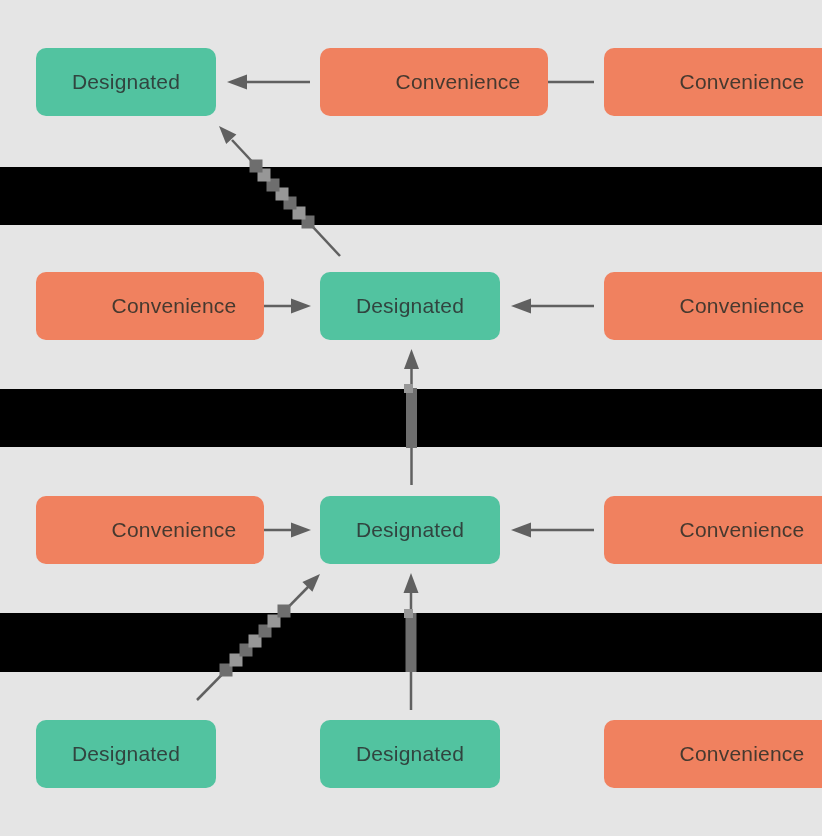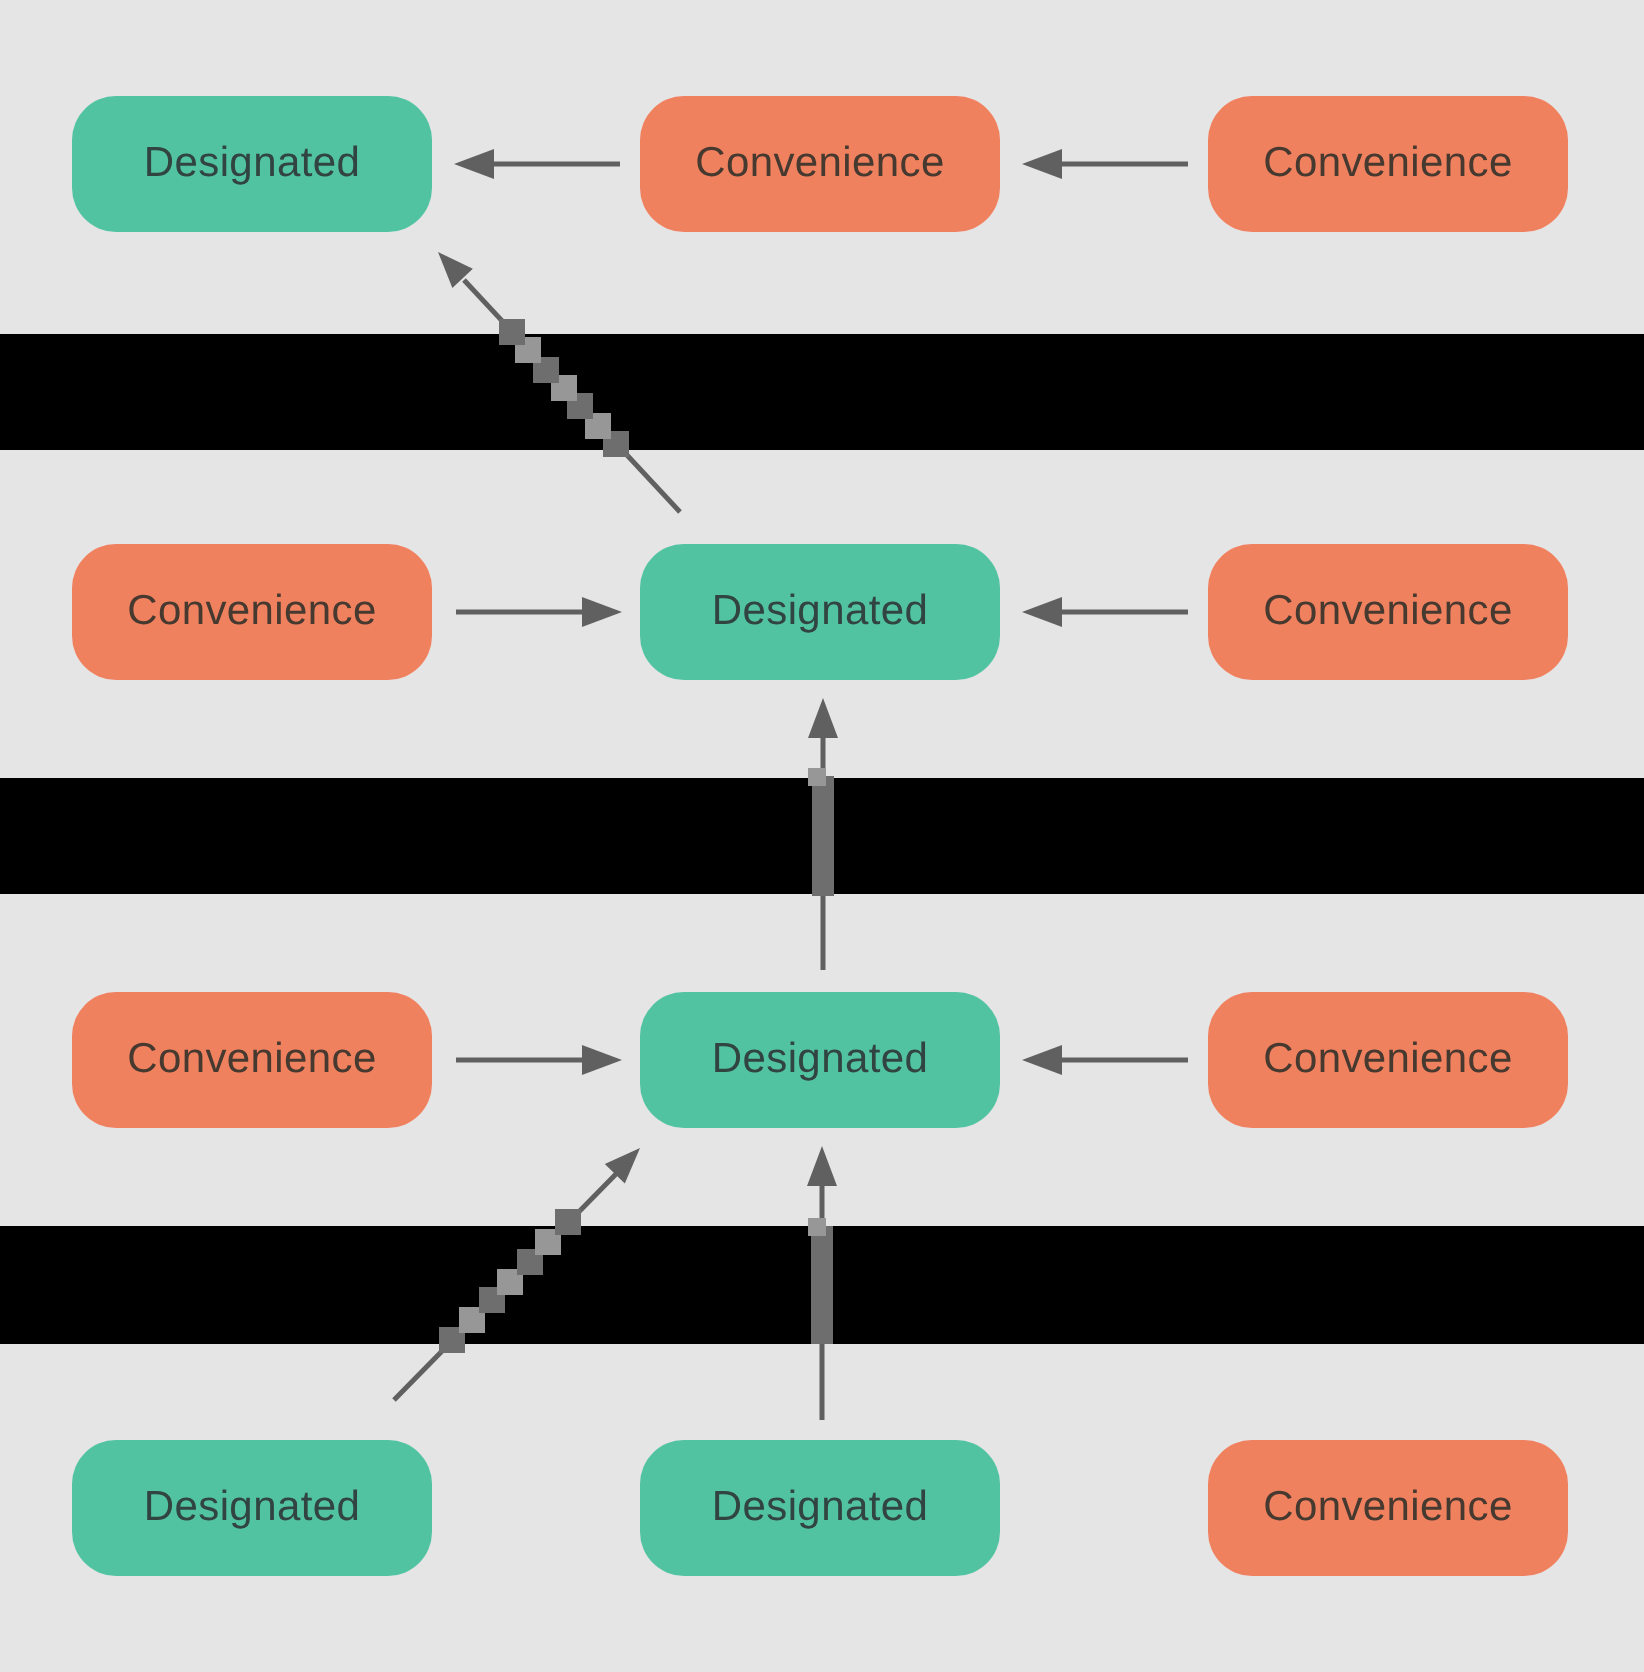--- a/index.html
+++ b/index.html
@@ -27,29 +27,29 @@
   }
   .shaft { stroke: var(--arrow, #606060); stroke-width: 2.5; fill: none; }
   .head { fill: var(--arrow, #606060); }
   .thickbar { fill: var(--arrow-thick, #6e6e6e); }
   .glitch-dark { fill: var(--arrow-thick, #6e6e6e); }
   .glitch-light { fill: var(--arrow-glitch-light, #979797); }
   .node {
     position: absolute;
     width: 180px;
     height: 68px;
-    border-radius: 22px;
+    border-radius: 10px;
     display: flex;
     align-items: center;
     justify-content: center;
     font-size: 21px;
     letter-spacing: 0.2px;
   }
   .designated { background: var(--designated-fill, #52c3a0); color: var(--designated-text, #31443f); }
-  .convenience { background: var(--convenience-fill, #f0815f); color: var(--convenience-text, #46392f); }
+  .convenience { background: var(--convenience-fill, #f0815f); color: var(--convenience-text, #46392f); padding-left: 48px; }
   .col-left { left: 36px; }
   .col-center { left: 320px; }
   .col-right { left: 604px; }
   .row-1 { top: 48px; }
   .row-2 { top: 272px; }
   .row-3 { top: 496px; }
   .row-4 { top: 720px; }
 </style>
 </head>
 <body>

